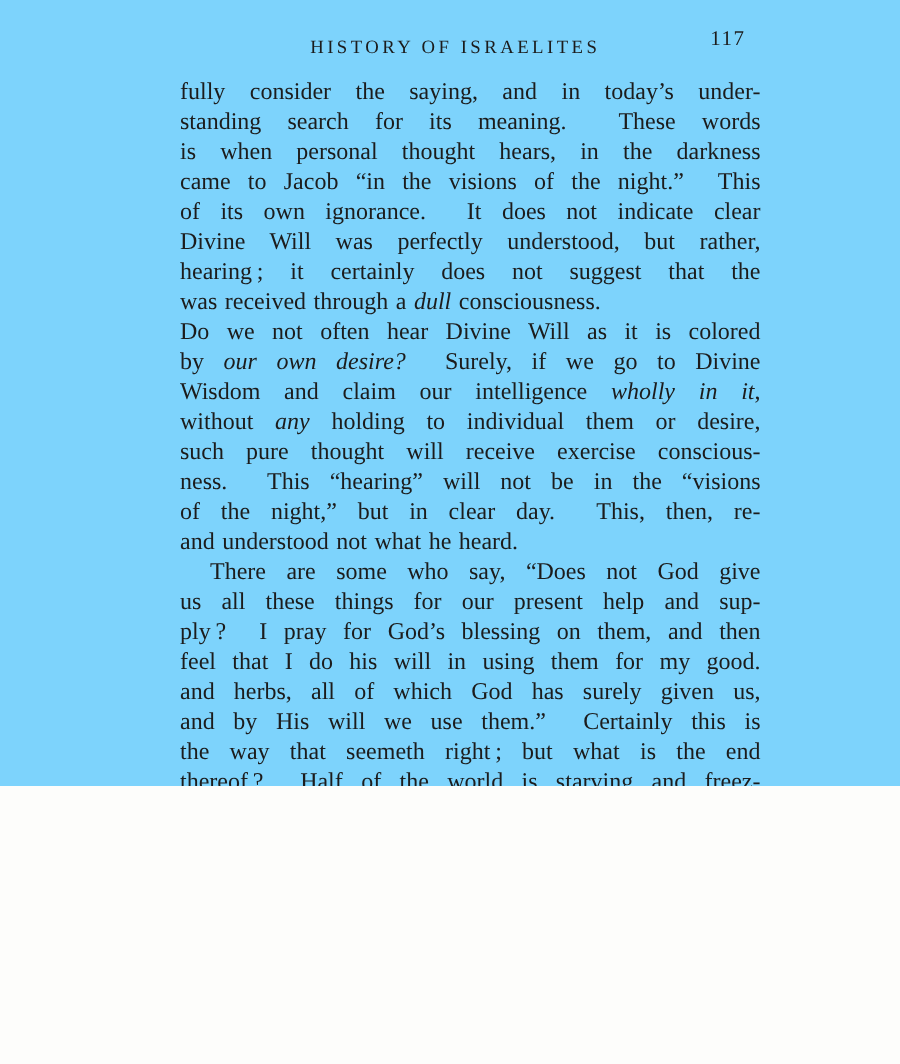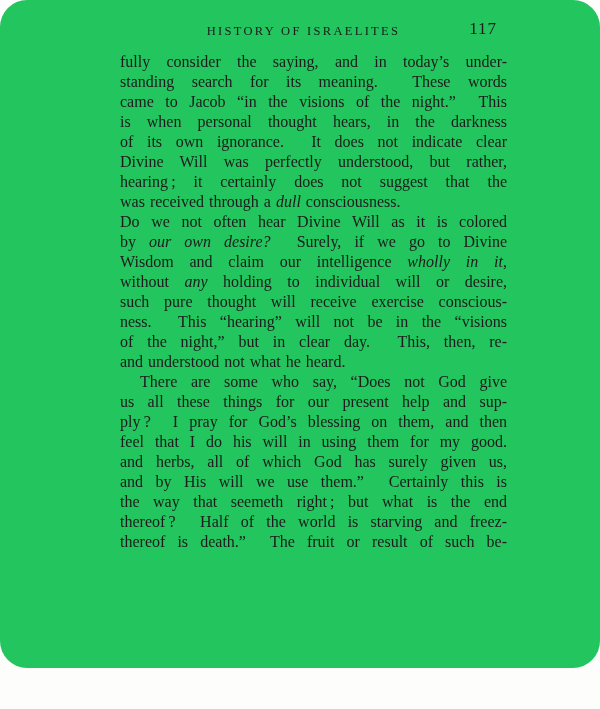--- a/index.html
+++ b/index.html
@@ -3,26 +3,25 @@
 <meta charset="utf-8">
 <style>
   html, body {
     margin: 0;
     padding: 0;
     background: #fdfdfb;
   }
   .page {
     position: relative;
     width: 600px;
-    height: 668px;
-    background: #22c55e;
+    height: 524px;
+    background: #7dd3fc;
     font-family: "Liberation Serif", "DejaVu Serif", serif;
     color: #1c1c1c;
     overflow: hidden;
-    border-radius: 27px;
   }
   .running-head {
     position: absolute;
     left: 110px;
     top: 20px;
     width: 387px;
     height: 20px;
   }
   .head-title {
     position: absolute;
@@ -32,21 +31,21 @@
     text-align: center;
     font-size: 12.5px;
     letter-spacing: 2.3px;
     font-weight: normal;
     color: #1c1c1c;
   }
   .page-number {
     position: absolute;
     right: 0;
     top: -1px;
-    font-size: 17px;
+    font-size: 14px;
     letter-spacing: 1px;
     color: #1c1c1c;
     text-align: right;
   }
   .body-text {
     position: absolute;
     left: 110px;
     top: 52px;
     width: 387px;
     font-size: 16px;
@@ -74,32 +73,32 @@
 
 <div class="page">
   <div class="running-head">
     <div class="head-title">HISTORY OF ISRAELITES</div>
     <div class="page-number">117</div>
   </div>
   <div class="body-text">
       <div>
         <div class="line"><span>fully consider the saying, and in today’s under-</span></div>
         <div class="line"><span>standing search for its meaning.  These words</span></div>
+        <div class="line"><span>is when personal thought hears, in the darkness</span></div>
         <div class="line"><span>came to Jacob “in the visions of the night.”  This</span></div>
-        <div class="line"><span>is when personal thought hears, in the darkness</span></div>
         <div class="line"><span>of its own ignorance.  It does not indicate clear</span></div>
         <div class="line"><span>Divine Will was perfectly understood, but rather,</span></div>
         <div class="line"><span>hearing ; it certainly does not suggest that the</span></div>
         <div class="line end"><span>was received through a </span><em>dull</em><span> consciousness.</span></div>
       </div>
       <div>
         <div class="line"><span>Do we not often hear Divine Will as it is colored</span></div>
         <div class="line"><span>by </span><em>our own desire?</em><span>  Surely, if we go to Divine</span></div>
         <div class="line"><span>Wisdom and claim our intelligence </span><em>wholly in it</em><span>,</span></div>
-        <div class="line"><span>without </span><em>any</em><span> holding to individual will or desire,</span></div>
+        <div class="line"><span>without </span><em>any</em><span> holding to individual them or desire,</span></div>
         <div class="line"><span>such pure thought will receive exercise conscious-</span></div>
         <div class="line"><span>ness.  This “hearing” will not be in the “visions</span></div>
         <div class="line"><span>of the night,” but in clear day.  This, then, re-</span></div>
         <div class="line end"><span>and understood not what he heard.</span></div>
       </div>
       <div>
         <div class="line indent"><span>There are some who say, “Does not God give</span></div>
         <div class="line"><span>us all these things for our present help and sup-</span></div>
         <div class="line"><span>ply ?  I pray for God’s blessing on them, and then</span></div>
         <div class="line"><span>feel that I do his will in using them for my good.</span></div>

